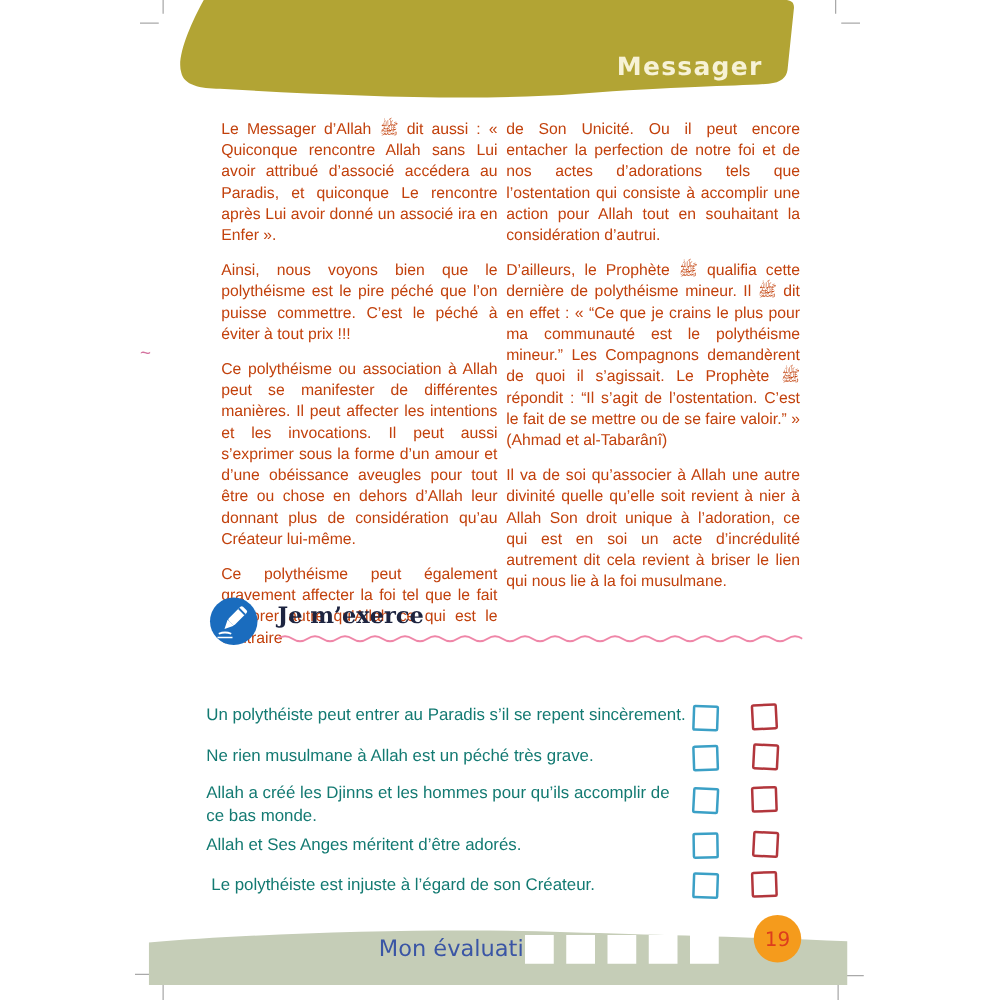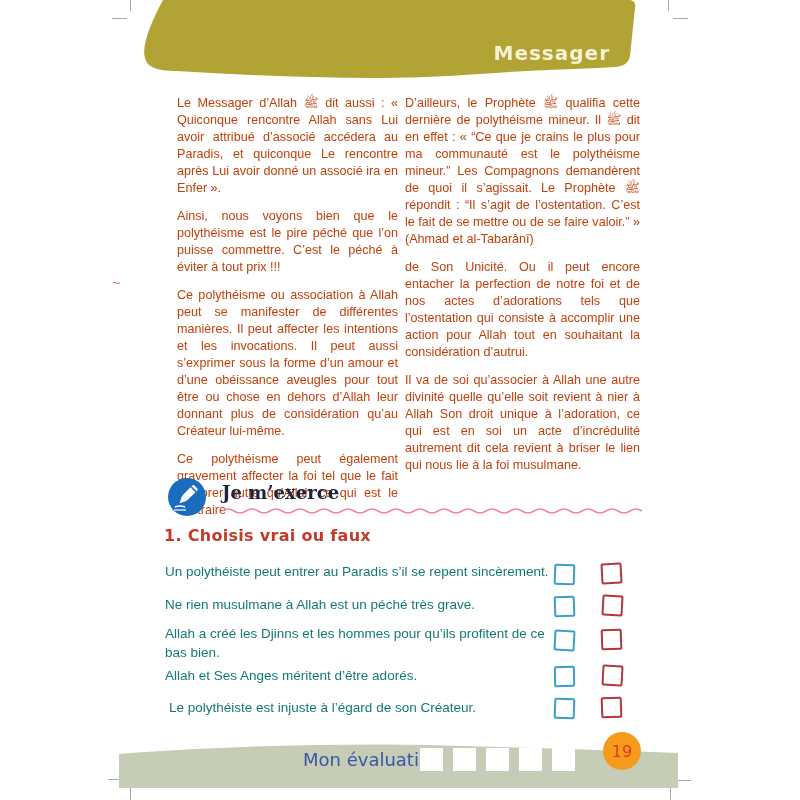--- a/index.html
+++ b/index.html
@@ -63,53 +63,52 @@
   </svg>
   <div class="banner-title">Messager</div>
 
   <div class="colL">
     <p>Le Messager d’Allah ﷺ dit aussi : « Quiconque rencontre Allah sans Lui avoir attribué d’associé accédera au Paradis, et quiconque Le rencontre après Lui avoir donné un associé ira en Enfer ».</p>
     <p>Ainsi, nous voyons bien que le polythéisme est le pire péché que l’on puisse commettre. C’est le péché à éviter à tout prix !!!</p>
     <p>Ce polythéisme ou association à Allah peut se manifester de différentes manières. Il peut affecter les intentions et les invocations. Il peut aussi s’exprimer sous la forme d’un amour et d’une obéissance aveugles pour tout être ou chose en dehors d’Allah leur donnant plus de considération qu’au Créateur lui-même.</p>
     <p>Ce polythéisme peut également gravement affecter la foi tel que le fait d’adorer autre qu’Allah ce qui est le contraire</p>
   </div>
   <div class="colR">
+    <p>de Son Unicité. Ou il peut encore entacher la perfection de notre foi et de nos actes d’adorations tels que l’ostentation qui consiste  à accomplir une action pour Allah tout en souhaitant la considération d’autrui.</p>
     <p>D’ailleurs, le Prophète ﷺ qualifia cette dernière de polythéisme mineur. Il ﷺ dit en effet : « “Ce que je crains le plus pour ma communauté est le polythéisme mineur.” Les Compagnons demandèrent de quoi il s’agissait. Le Prophète ﷺ  répondit : “Il s’agit de l’ostentation. C’est le fait de se mettre ou de se faire valoir.” » (Ahmad et al-Tabarânî)</p>
-    <p>de Son Unicité. Ou il peut encore entacher la perfection de notre foi et de nos actes d’adorations tels que l’ostentation qui consiste  à accomplir une action pour Allah tout en souhaitant la considération d’autrui.</p>
     <p>Il va de soi qu’associer à Allah une autre divinité quelle qu’elle soit revient à nier à Allah Son droit unique à l’adoration, ce qui est en soi un acte d’incrédulité autrement dit cela revient à briser le lien qui nous lie à la foi musulmane.</p>
   </div>
 
   <div class="margin-mark">~</div>
 
   <svg class="pencil-badge" viewBox="0 0 40 40">
     <circle cx="20" cy="20" r="19" fill="#1a6cbe"></circle>
     <g transform="rotate(45 20 18)">
       <rect x="17" y="6" width="7" height="16" rx="1.5" fill="#ffffff"></rect>
       <polygon points="17,22 24,22 20.5,29" fill="#ffffff"></polygon>
       <rect x="17" y="8.5" width="7" height="1.6" fill="#1a6cbe"></rect>
     </g>
     <path d="M8,30 q5,-2 10,0" stroke="#ffffff" stroke-width="1.4" fill="none"></path>
     <path d="M7,33 h12" stroke="#ffffff" stroke-width="1.2" fill="none"></path>
   </svg>
   <div class="section-title">Je m’exerce</div>
   <svg class="wavy" viewBox="0 0 420 10" preserveAspectRatio="none">
     <path d="M0,5 Q6,1 12,5 T24,5 T36,5 T48,5 T60,5 T72,5 T84,5 T96,5 T108,5 T120,5 T132,5 T144,5 T156,5 T168,5 T180,5 T192,5 T204,5 T216,5 T228,5 T240,5 T252,5 T264,5 T276,5 T288,5 T300,5 T312,5 T324,5 T336,5 T348,5 T360,5 T372,5 T384,5 T396,5 T408,5 T420,5" fill="none" stroke="#ef86a8" stroke-width="1.6"></path>
   </svg>
 
-  <div class="exo-heading">1. Choisis vrai ou faux</div>
 
   <div class="stmt" style="top:562px;">Un polythéiste peut entrer au Paradis s’il se repent sincèrement.</div>
   <span class="cbx blue" style="left:554px;top:564px;transform:rotate(2deg);"></span>
   <span class="cbx red" style="left:601px;top:563px;transform:rotate(-3deg);"></span>
 
   <div class="stmt" style="top:595px;">Ne rien musulmane à Allah est un péché très grave.</div>
   <span class="cbx blue" style="left:554px;top:596px;transform:rotate(-2deg);"></span>
   <span class="cbx red" style="left:602px;top:595px;transform:rotate(3deg);"></span>
 
-  <div class="stmt" style="top:624px;">Allah a créé les Djinns et les hommes pour qu’ils profitent de ce bas bien.</div>
+  <div class="stmt" style="top:624px;">Allah a créé les Djinns et les hommes pour qu’ils accomplir de ce bas monde.</div>
   <span class="cbx blue" style="left:554px;top:630px;transform:rotate(3deg);"></span>
   <span class="cbx red" style="left:601px;top:629px;transform:rotate(-2deg);"></span>
 
   <div class="stmt" style="top:666px;">Allah et Ses Anges méritent d’être adorés.</div>
   <span class="cbx blue" style="left:554px;top:666px;transform:rotate(-1deg);"></span>
   <span class="cbx red" style="left:602px;top:665px;transform:rotate(3deg);"></span>
 
   <div class="stmt" style="top:698px;padding-left:4px;">Le polythéiste est injuste à l’égard de son Créateur.</div>
   <span class="cbx blue" style="left:554px;top:698px;transform:rotate(2deg);"></span>
   <span class="cbx red" style="left:601px;top:697px;transform:rotate(-2deg);"></span>

